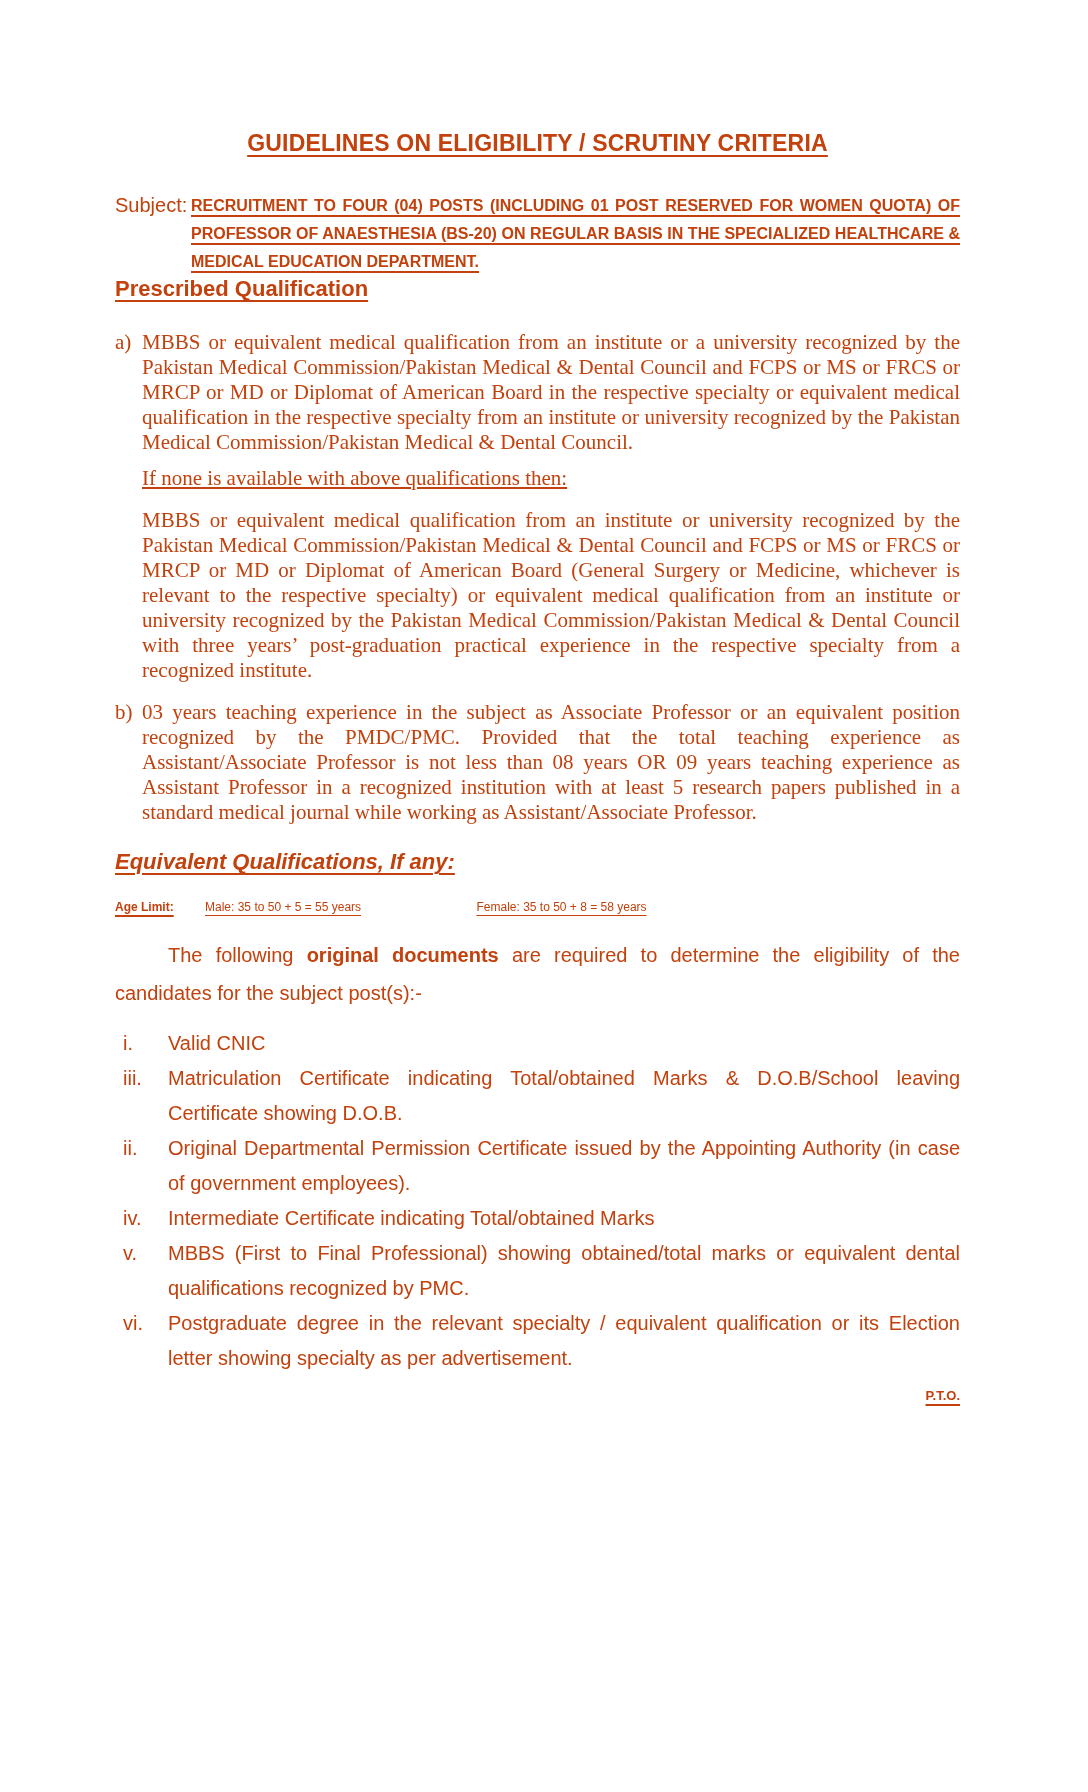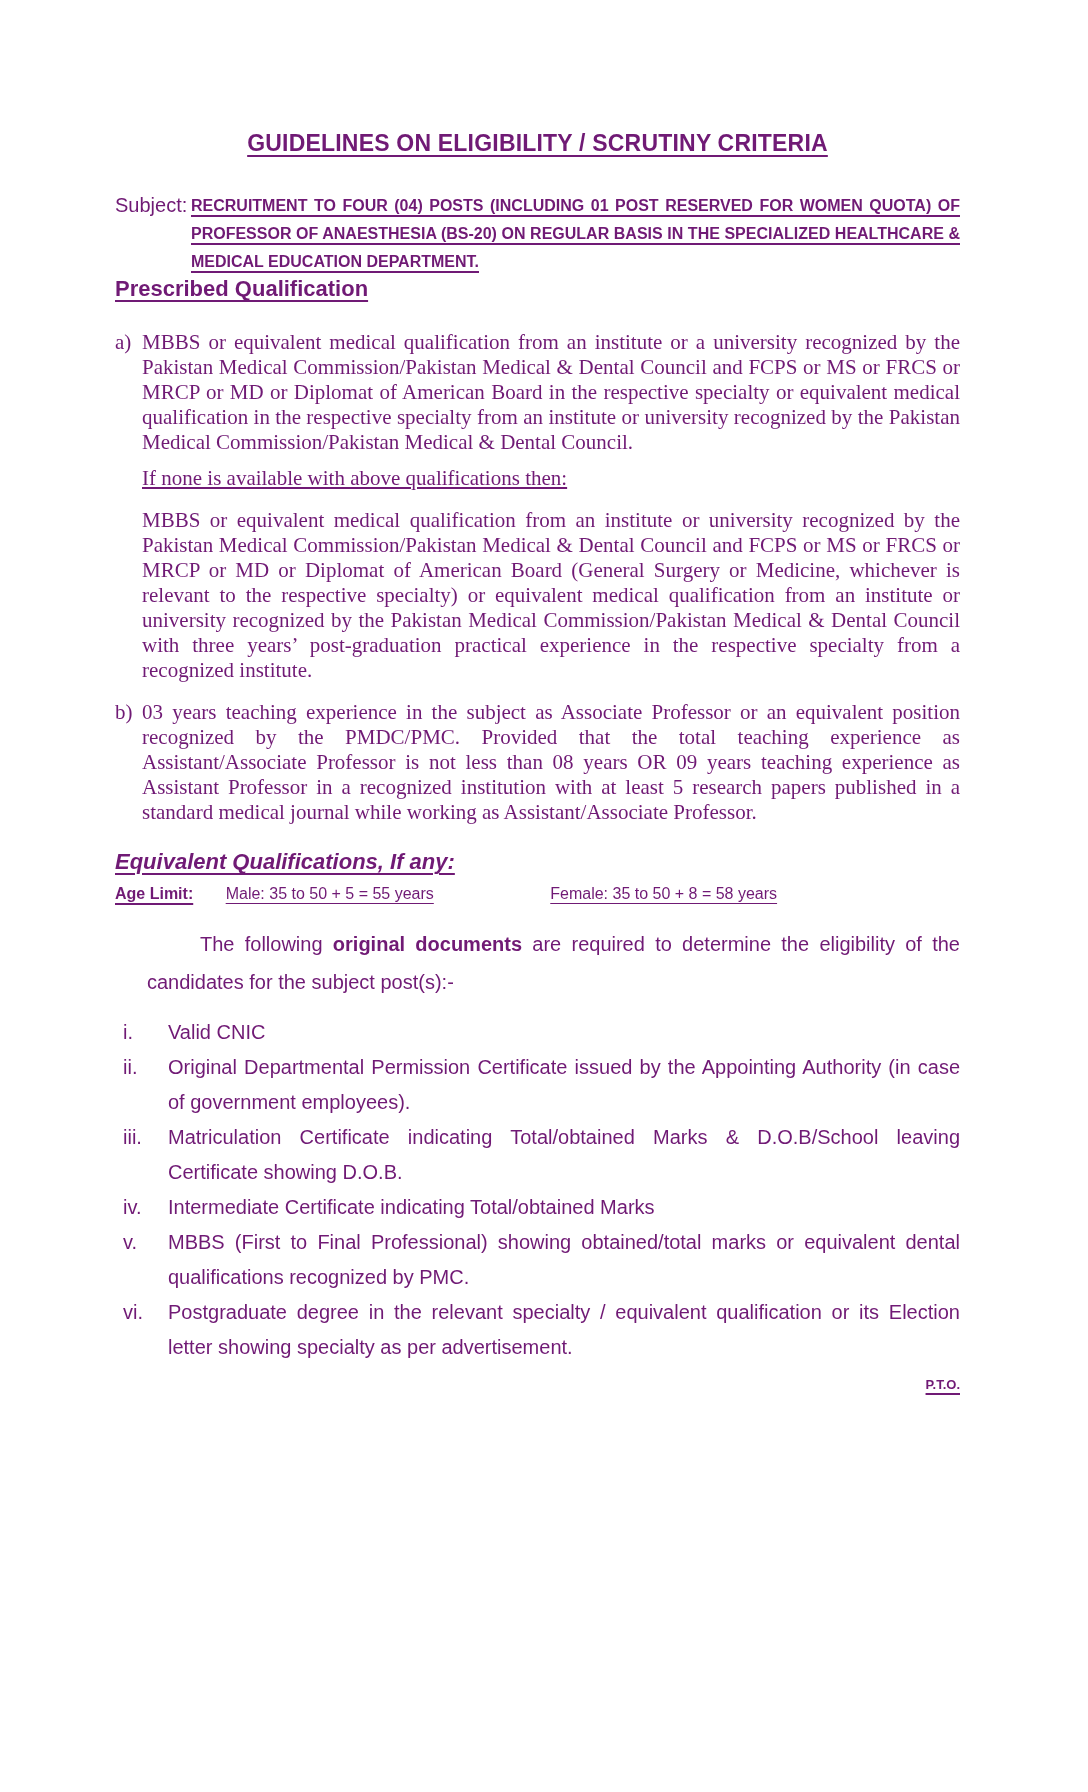--- a/index.html
+++ b/index.html
@@ -6,21 +6,21 @@
     margin: 0;
     padding: 0;
     background: #e8e8e8;
   }
   .page {
     position: relative;
     width: 1088px;
     height: 1792px;
     margin: 0 auto;
     background: #ffffff;
-    color: #701a75;
+    color: #c2410c;
     overflow: hidden;
     font-family: "Liberation Sans", sans-serif;
   }
   .content {
     position: absolute;
     left: 115px;
     top: 0;
     width: 845px;
   }
   .serif {
@@ -100,22 +100,22 @@
     margin-left: 53px;
     font-size: 20px;
     line-height: 26px;
   }
   .as-recognized .council {
     font-family: "Liberation Serif", serif;
     font-size: 21px;
   }
   
   .age-row {
-    margin-top: 10px;
-    font-size: 16px;
+    margin-top: 25px;
+    font-size: 12px;
     white-space: nowrap;
   }
   .age-label {
     font-weight: bold;
     text-decoration: underline;
     text-underline-offset: 4px;
     text-decoration-thickness: 2px;
   }
   .age-male {
     margin-left: 28px;
@@ -128,21 +128,20 @@
     text-underline-offset: 4px;
   }
   
   .docs-intro {
     margin-top: 22px;
     font-size: 20px;
     line-height: 38px;
     text-align: justify;
     text-align-last: left;
     text-indent: 53px;
-    margin-left: 32px;
   }
   .docs-intro .b { font-weight: bold; }
   
   .doc-list { margin-top: 14px; }
   .doc-item {
     display: flex;
     align-items: flex-start;
     font-size: 20px;
     line-height: 35px;
   }
@@ -208,28 +207,28 @@
     <div class="docs-intro">
       <span>The following </span><span class="b">original documents</span><span> are required to determine the eligibility of the candidates for the subject post(s):-</span>
     </div>
 
     <div class="doc-list">
       <div class="doc-item">
         <span class="doc-num">i.</span>
         <div class="doc-text">Valid CNIC</div>
       </div>
       <div class="doc-item">
+        <span class="doc-num">iii.</span>
+        <div class="doc-text">Matriculation Certificate indicating Total/obtained Marks &amp; D.O.B/School leaving Certificate showing D.O.B.</div>
+      </div>
+      <div class="doc-item">
         <span class="doc-num">ii.</span>
         <div class="doc-text">Original Departmental Permission Certificate issued by the Appointing Authority (in case of government employees).</div>
       </div>
       <div class="doc-item">
-        <span class="doc-num">iii.</span>
-        <div class="doc-text">Matriculation Certificate indicating Total/obtained Marks &amp; D.O.B/School leaving Certificate showing D.O.B.</div>
-      </div>
-      <div class="doc-item">
         <span class="doc-num">iv.</span>
         <div class="doc-text">Intermediate Certificate indicating Total/obtained Marks</div>
       </div>
       <div class="doc-item">
         <span class="doc-num">v.</span>
         <div class="doc-text">MBBS (First to Final Professional) showing obtained/total marks or equivalent dental qualifications recognized by PMC.</div>
       </div>
       <div class="doc-item">
         <span class="doc-num">vi.</span>
         <div class="doc-text">Postgraduate degree in the relevant specialty / equivalent qualification or its Election letter showing specialty as per advertisement.</div>

